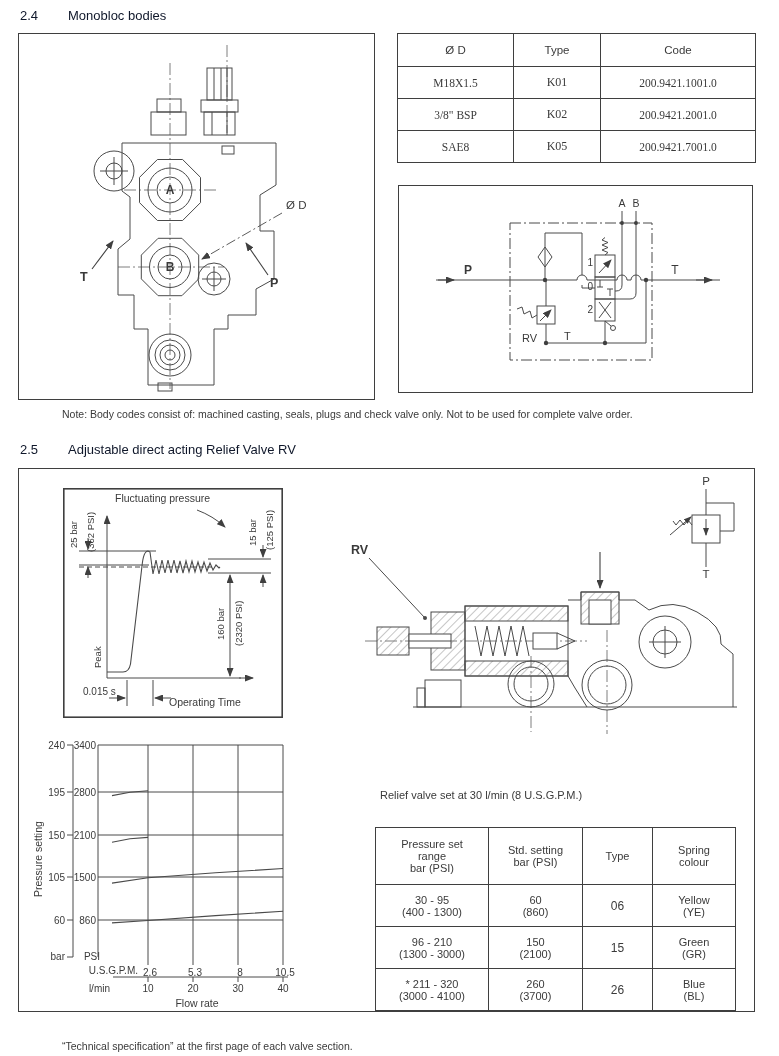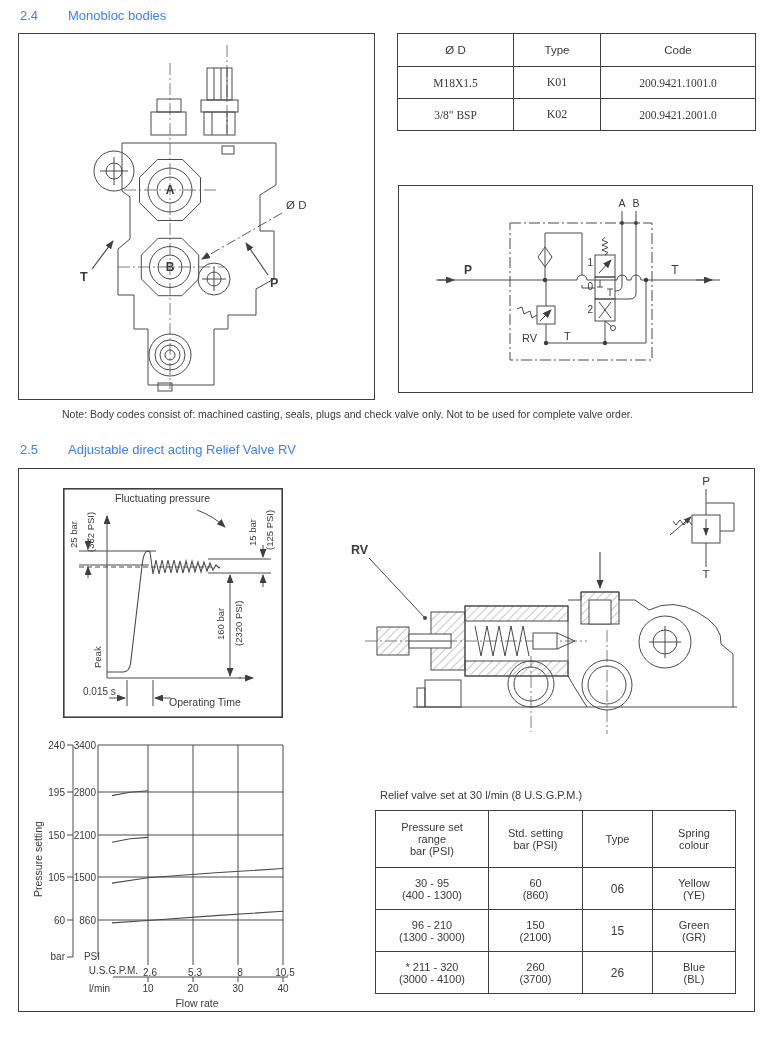--- a/index.html
+++ b/index.html
@@ -3,34 +3,34 @@
 <meta charset="utf-8">
 <style>
   * { margin:0; padding:0; box-sizing:border-box; }
   html,body { background:#ffffff; }
   body {
     width:779px; height:1056px; position:relative;
     font-family:"Liberation Sans", sans-serif; color:#3a3a3a;
     overflow:hidden;
   }
   .abs { position:absolute; }
-  .sec-head { position:absolute; left:20px; font-size:13px; color:#3b82f6; display:flex; }
+  .sec-head { position:absolute; left:20px; font-size:13px; color:#0f172a; display:flex; }
   .sec-num { width:48px; }
   .frame { position:absolute; border:1.6px solid #3f3f3f; background:#fff; }
   svg.abs { position:absolute; overflow:visible; }
   svg text { font-family:"Liberation Sans", sans-serif; fill:#3a3a3a; }
   table.doc { position:absolute; border-collapse:collapse; table-layout:fixed; background:#fff; }
   table.doc th, table.doc td {
     border:1.6px solid #3f3f3f; text-align:center; vertical-align:middle;
     font-weight:normal; white-space:pre-line; color:#3a3a3a; padding:2px 4px;
   }
   table.codes { font-size:11.5px; }
   table.codes th { height:33px; }
   table.codes td { height:32px;font-family:Liberation Serif, serif; }
-  table.relief { font-size:11px; }
+  table.relief { font-size:11px;margin-top:17px; }
   table.relief th { height:57px; }
   table.relief td { height:42px; }
   .b { font-weight:bold; font-size:12px; }
   .smalltext { position:absolute; font-size:10.5px; color:#3a3a3a;margin-left:44px; }
   .tbl-title { position:absolute; font-size:11px; color:#3a3a3a;text-align:right; }
 </style>
 </head>
 <body>
 
 <div class="abs" style="left:0;top:0;width:779px;height:1056px">
@@ -122,20 +122,25 @@
     <tbody>
       <tr>
         <td>M18X1.5</td>
         <td class="b">K01</td>
         <td>200.9421.1001.0</td>
       </tr>
       <tr>
         <td>3/8" BSP</td>
         <td class="b">K02</td>
         <td>200.9421.2001.0</td>
+      </tr>
+      <tr>
+        <td>SAE8</td>
+        <td class="b">K05</td>
+        <td>200.9421.7001.0</td>
       </tr>
     </tbody>
   </table>
 
   <div class="frame" style="left:398px;top:185px;width:355px;height:208px"></div>
   <svg class="abs" style="left:398px;top:185px" width="355" height="208" viewBox="0 0 355 208">
     <defs>
       <marker id="ms" markerWidth="9" markerHeight="7" refX="8" refY="3.5" orient="auto" markerUnits="userSpaceOnUse">
         <path d="M0 0 L9 3.5 L0 7 Z" fill="#3f3f3f"></path>
       </marker>
@@ -434,14 +439,15 @@
 (3000 - 4100)</td>
         <td>260
 (3700)</td>
         <td class="b">26</td>
         <td>Blue
 (BL)</td>
       </tr>
     </tbody>
   </table>
 
+  <div class="smalltext" style="left:18px;top:1040px">“Technical specification” at the first page of each valve section.</div>
 
 </div>
 
 </body></html>

